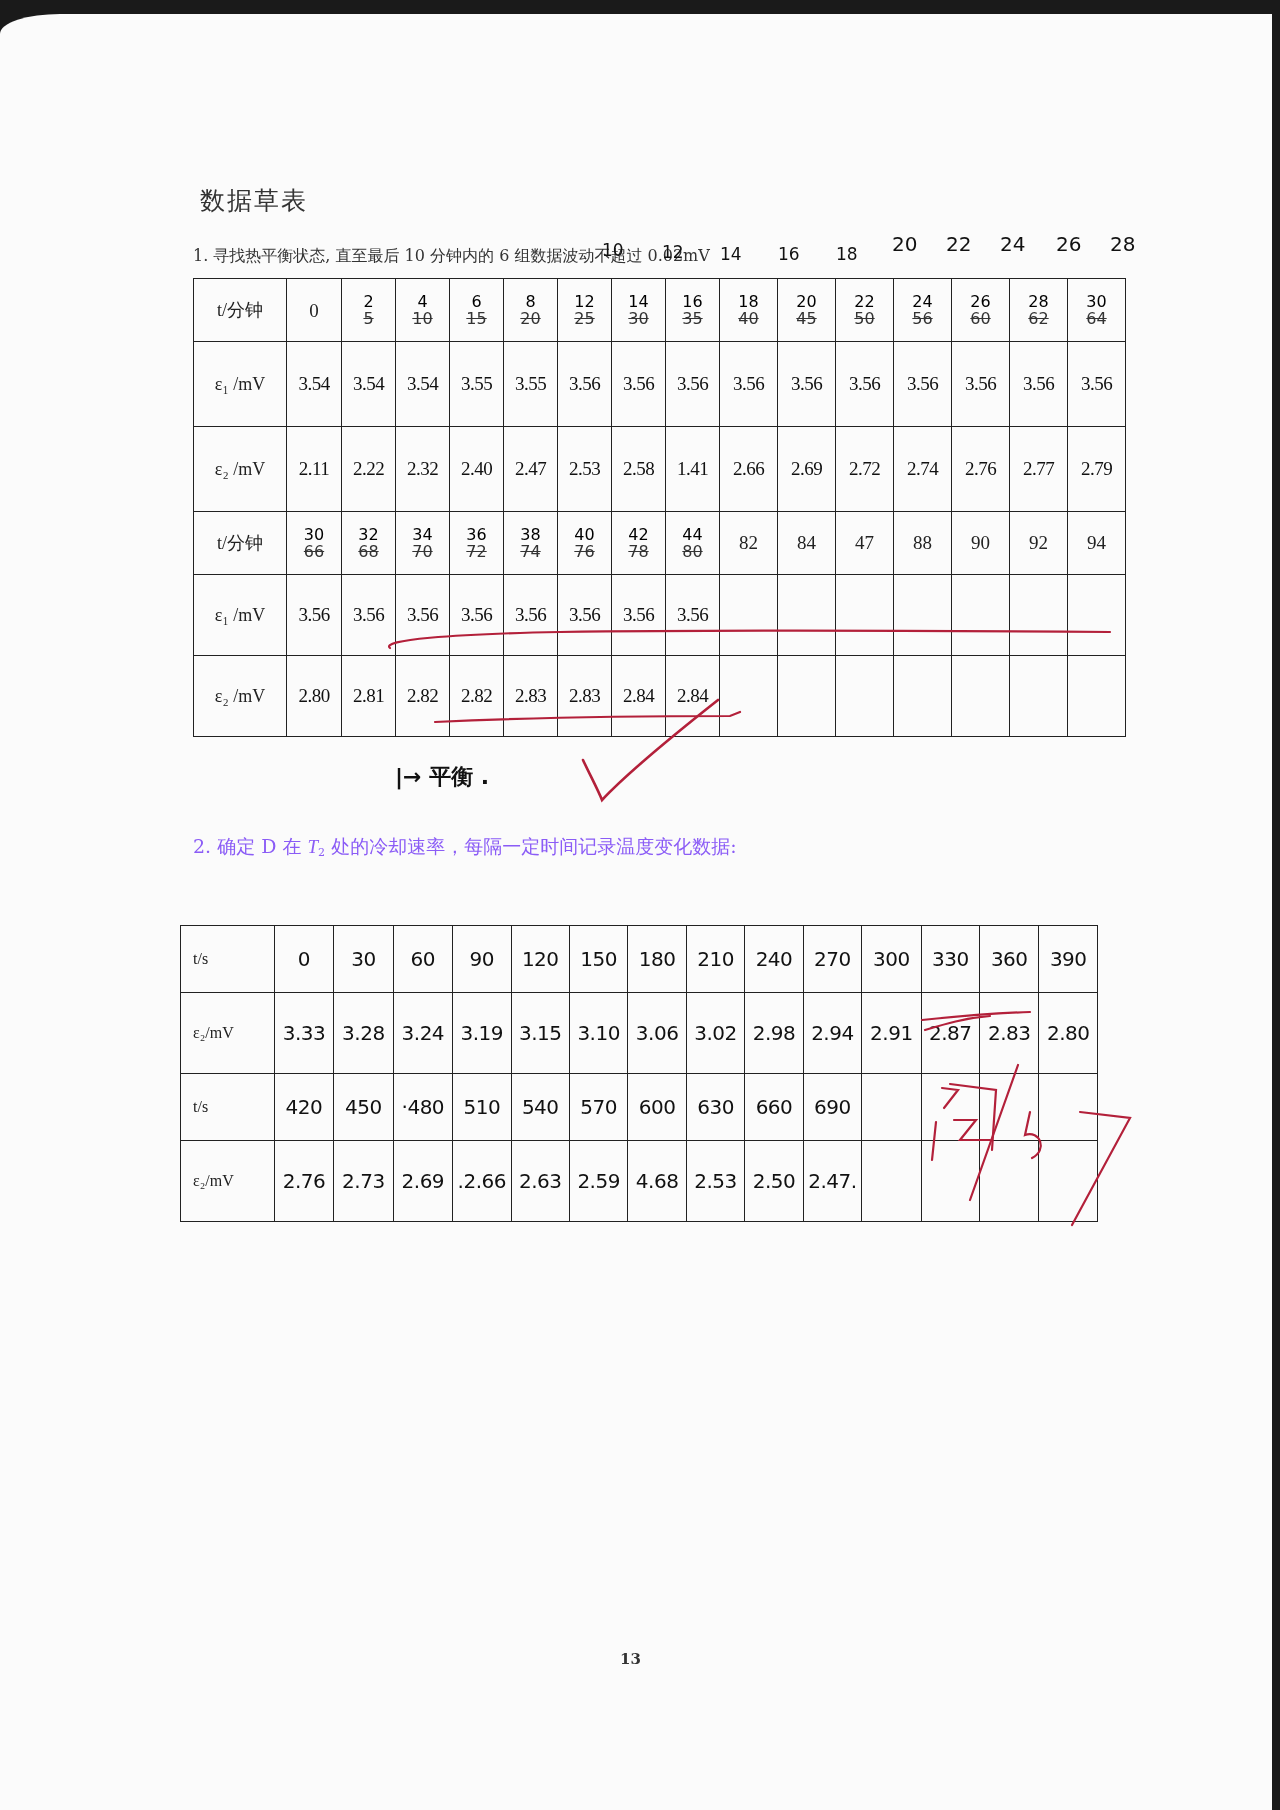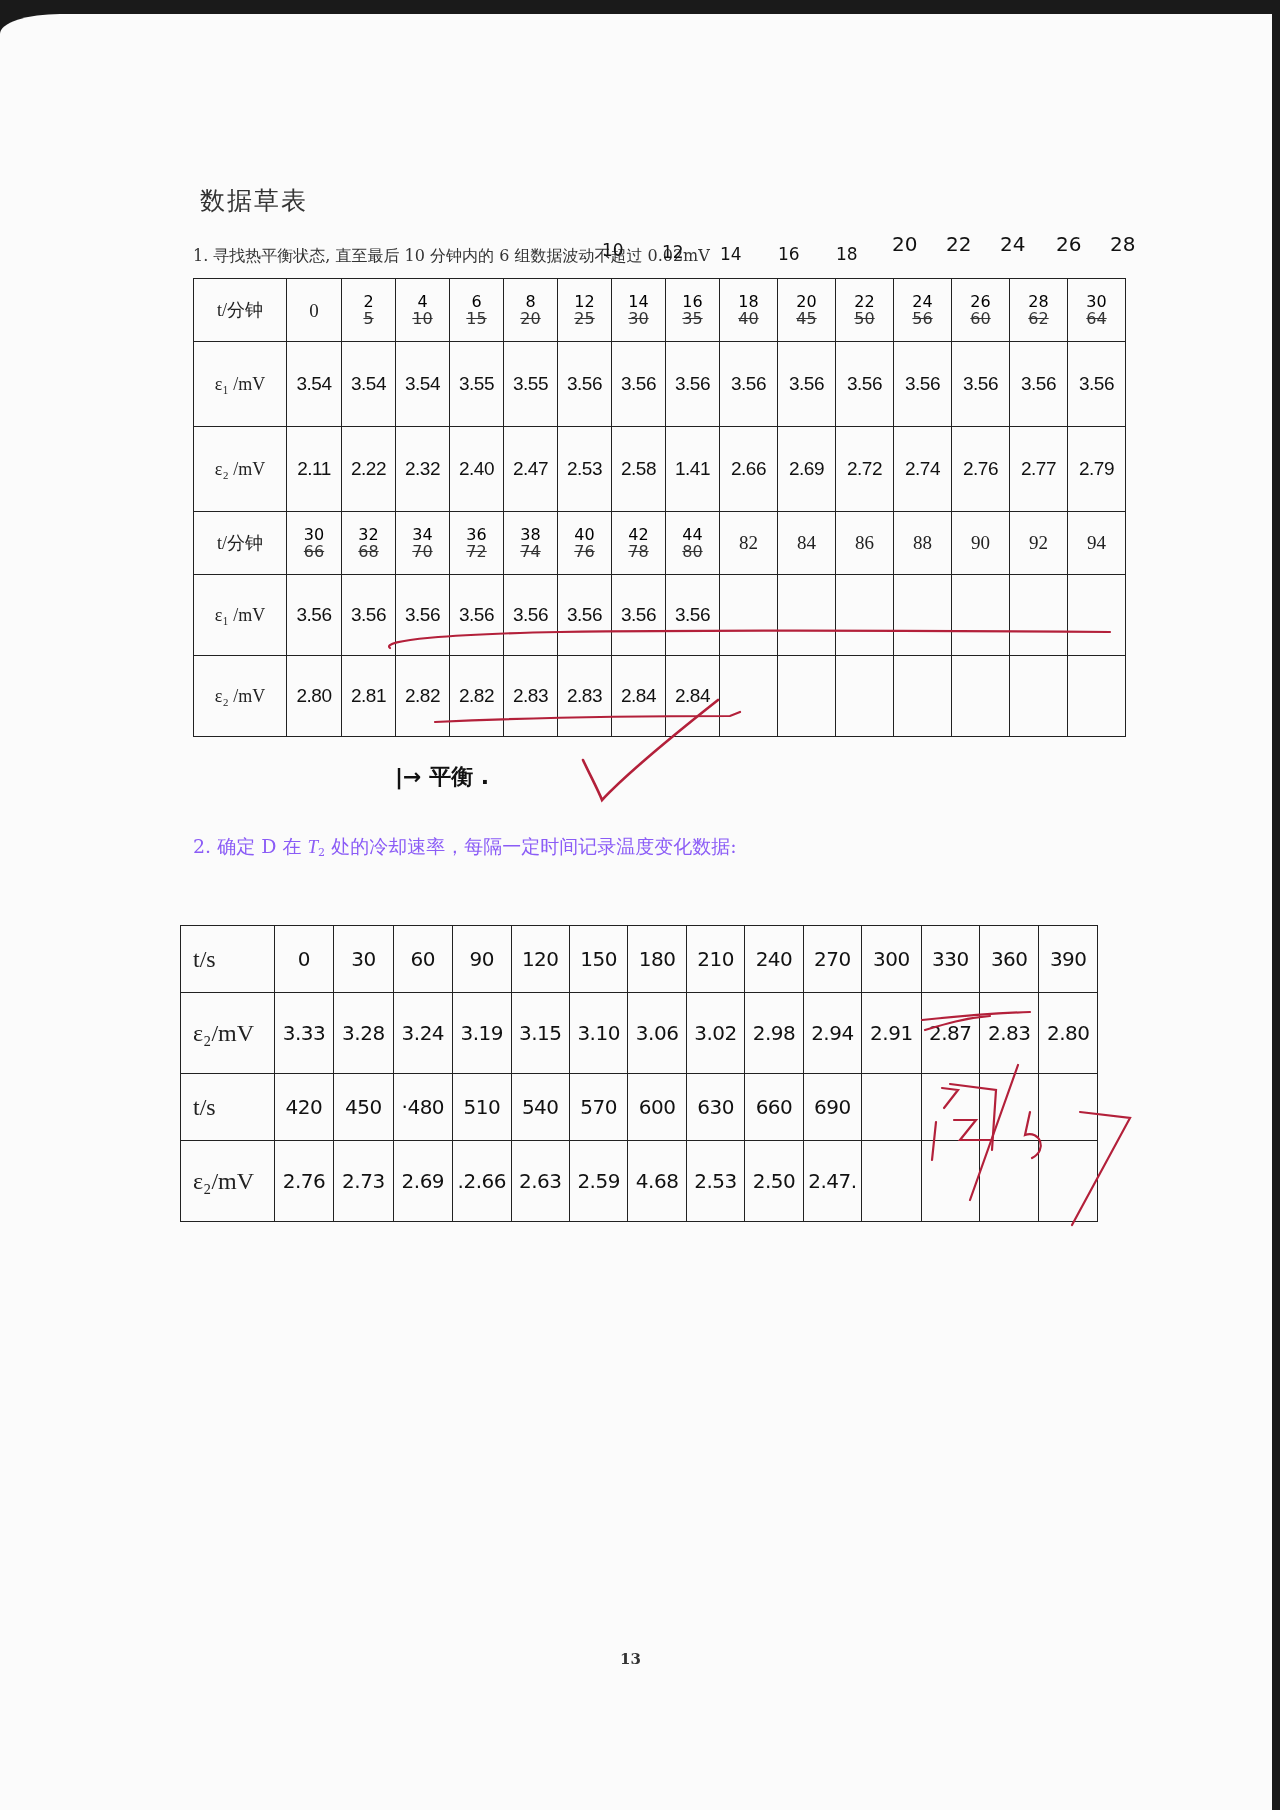--- a/index.html
+++ b/index.html
@@ -35,39 +35,39 @@
   .t1 td { font-size: 19px; }
   .t1 td.lbl { font-family: "Liberation Serif", serif; font-size: 18px; color: #222; }
   .t1 tr.hdr td { height: 62px; }
   .t1 tr.val td { height: 84px; }
   .t1 tr.hdr2 td { height: 62px; }
   .t1 tr.val2 td { height: 80px; }
   .cellnum { font-family: "Liberation Serif", serif; font-size: 19px; color: #222; font-style: normal; }
   .stack { display: inline-block; line-height: 17px; font-family: "DejaVu Sans", sans-serif; font-size: 16px; }
   .stack .new { display: block; }
   .stack .old { display: block; text-decoration: line-through; color: #333; }
-  .hv { font-family: Liberation Sans, sans-serif; font-size: 19px; color:#111; letter-spacing: -0.5px; }
+  .hv { font-family: Liberation Serif, serif; font-size: 19px; color:#111; letter-spacing: -0.5px; }
 
   .balance {
     position: absolute; left: 395px; top: 748px;
     font-family: "DejaVu Sans", sans-serif; font-size: 22px; font-weight: bold; color: #111;
   }
   .q2 {
     position: absolute; left: 193px; top: 820px;
     font-size: 19px; color: #8b5cf6; white-space: nowrap;
   }
   .q2 i { font-family: "Liberation Serif", serif; }
   .caption {
     position: absolute; left: 228px; top: 866px;
     font-size: 15px; color: #333; white-space: nowrap;
   }
   .t2 { left: 180px; top: 911px; width: 918px; }
   .t2 td { height: 66px; }
   .t2 tr.row-v td { height: 80px; }
-  .t2 td.lbl { font-family: "Liberation Serif", serif; font-size: 24px; color: #222; text-align: left; padding-left: 12px; }
+  .t2 td.lbl { font-family: "Liberation Serif", serif; font-size: 16px; color: #222; text-align: left; padding-left: 12px; }
   .t2 td.v { font-family: "DejaVu Sans", sans-serif; font-size: 20px; color: #111; letter-spacing: -0.5px; }
   .pagenum {
     position: absolute; left: 620px; top: 1636px;
     font-family: "DejaVu Serif", serif; font-size: 15px; font-weight: bold; color: #333;
   }
   svg.marks { position: absolute; left: 0; top: 0; pointer-events: none; }
   .sub { font-size: 11px; vertical-align: -3px; }
 </style>
 </head>
 <body>
@@ -156,21 +156,21 @@
       <td><span class="stack"><span class="new">30</span><span class="old">66</span></span></td>
       <td><span class="stack"><span class="new">32</span><span class="old">68</span></span></td>
       <td><span class="stack"><span class="new">34</span><span class="old">70</span></span></td>
       <td><span class="stack"><span class="new">36</span><span class="old">72</span></span></td>
       <td><span class="stack"><span class="new">38</span><span class="old">74</span></span></td>
       <td><span class="stack"><span class="new">40</span><span class="old">76</span></span></td>
       <td><span class="stack"><span class="new">42</span><span class="old">78</span></span></td>
       <td><span class="stack"><span class="new">44</span><span class="old">80</span></span></td>
       <td class="cellnum">82</td>
       <td class="cellnum">84</td>
-      <td class="cellnum">86</td>
+      <td class="cellnum">47</td>
       <td class="cellnum">88</td>
       <td class="cellnum">90</td>
       <td class="cellnum">92</td>
       <td class="cellnum">94</td>
     </tr>
     <tr class="val2">
       <td class="lbl">ε₁ /mV</td>
       <td class="hv">3.56</td>
       <td class="hv">3.56</td>
       <td class="hv">3.56</td>

